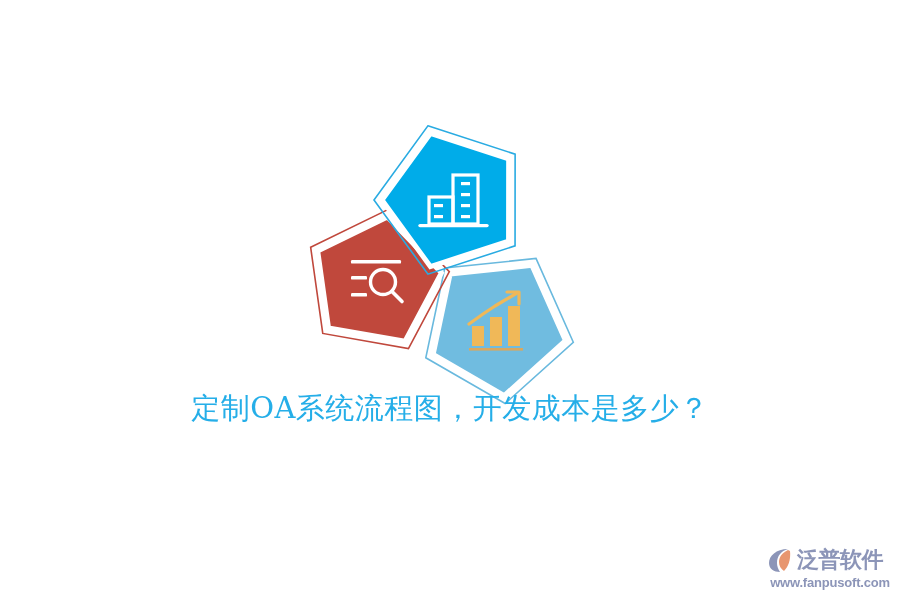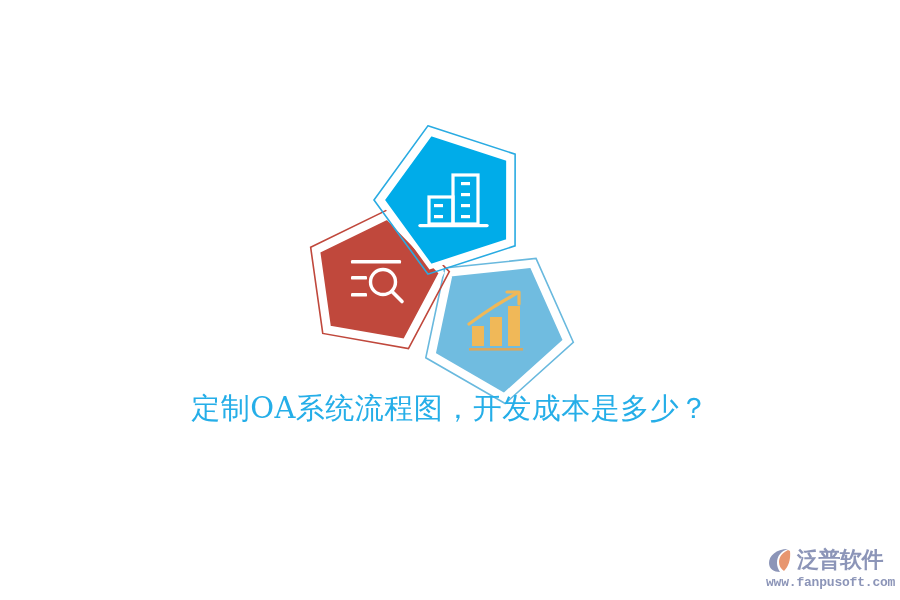--- a/index.html
+++ b/index.html
@@ -79,21 +79,21 @@
   .wm-cn {
     font-family: "DejaVu Sans", "Liberation Sans", sans-serif;
     font-size: 22px;
     font-weight: bold;
     color: #8C95B8;
     line-height: 30px;
     margin-left: 1px;
     letter-spacing: -0.5px;
   }
   .wm-url {
-    font-family: Liberation Mono, monospace;
+    font-family: Liberation Sans, sans-serif;
     font-size: 13px;
     font-weight: bold;
     color: #8C95B8;
     letter-spacing: -0.2px;
     margin-top: -1px;
     text-align: center;
     width: 128px;
   }
 </style>
 </head>

